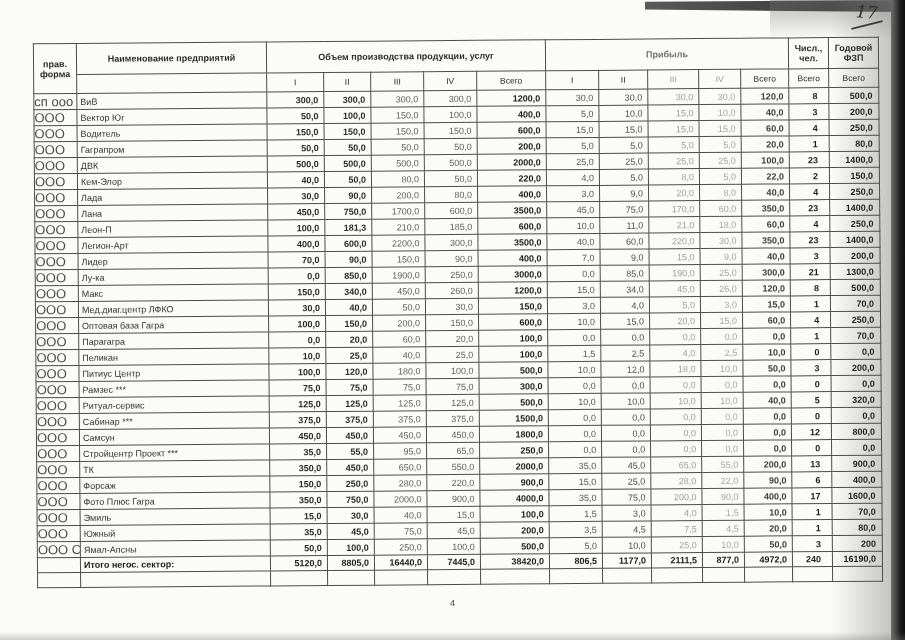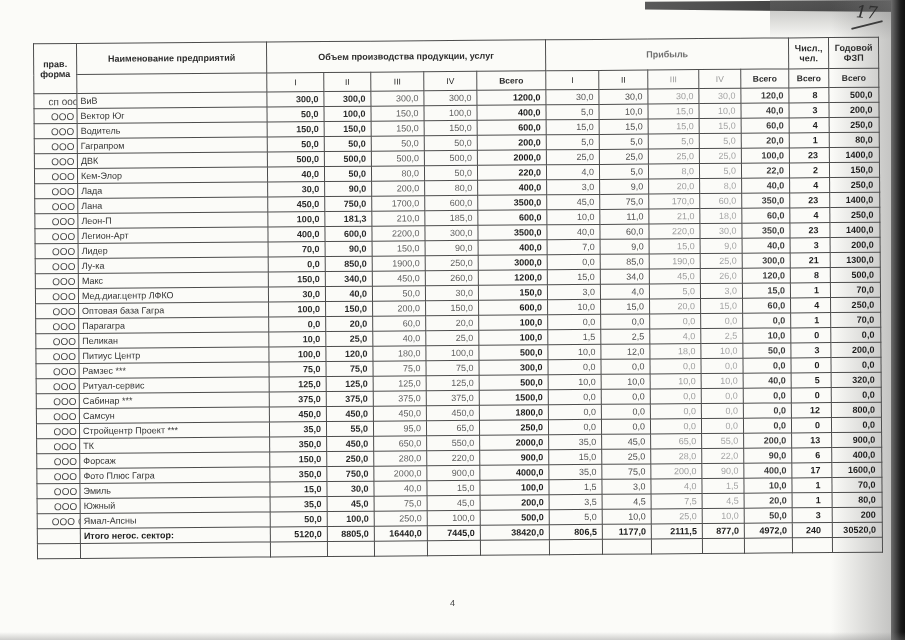--- a/index.html
+++ b/index.html
@@ -56,26 +56,26 @@
     transform:rotate(-0.45deg); transform-origin:50% 50%;
   }
   table { border-collapse:collapse; table-layout:fixed; width:845px; }
   th, td {
     border:1px solid #4d4d4d; overflow:hidden; white-space:nowrap;
     vertical-align:middle; padding:0;
   }
   thead th { text-align:center; color:#2d2d2d; }
   tr.h1 th { height:30px; font-size:9px;  font-weight:600; line-height:10px; }
   tr.h2 th { height:18px; font-size:8.5px; font-weight:400; }
-  tr.h2 th.tot { font-weight:700; }
+  tr.h2 th.tot { font-weight:400; }
   th.fadeh { color:#9b9b9b; }
   th.profit-group { color:#6f6f6f; }
 
   td { height:14px; font-size:9px; color:#3a3a3a; }
-  td.c-form { text-align:center; padding-left:14px; font-size:10px; color:#4a4a4a; }
+  td.c-form { text-align:left; padding-left:0; font-size:13px; color:#4a4a4a; }
   td.c-name { text-align:left; padding-left:3px; color:#333; }
   td.c-num  { text-align:right; padding-right:5px; }
   td.v0, td.v1 { font-weight:600; color:#2b2b2b; }
   td.v2, td.v3 { font-weight:400; color:#606060; }
   td.v4 { font-weight:700; color:#1d1d1d; }
   td.p0 { color:#565656; }
   td.p1 { color:#4c4c4c; }
   td.p2 { color:#9d9d9d; }
   td.p3 { color:#a5a5a5; }
   td.p4 { font-weight:700; color:#3d3d3d; }
@@ -611,21 +611,21 @@
           <td class="c-num v1">8805,0</td>
           <td class="c-num v2">16440,0</td>
           <td class="c-num v3">7445,0</td>
           <td class="c-num v4">38420,0</td>
           <td class="c-num p0">806,5</td>
           <td class="c-num p1">1177,0</td>
           <td class="c-num p2">2111,5</td>
           <td class="c-num p3">877,0</td>
           <td class="c-num p4">4972,0</td>
           <td class="c-head">240</td>
-          <td class="c-pay">30520,0</td>
+          <td class="c-pay">16190,0</td>
         </tr>
         <tr class="empty-row">
           <td></td>
           <td></td>
           <td></td>
           <td></td>
           <td></td>
           <td></td>
           <td></td>
           <td></td>

